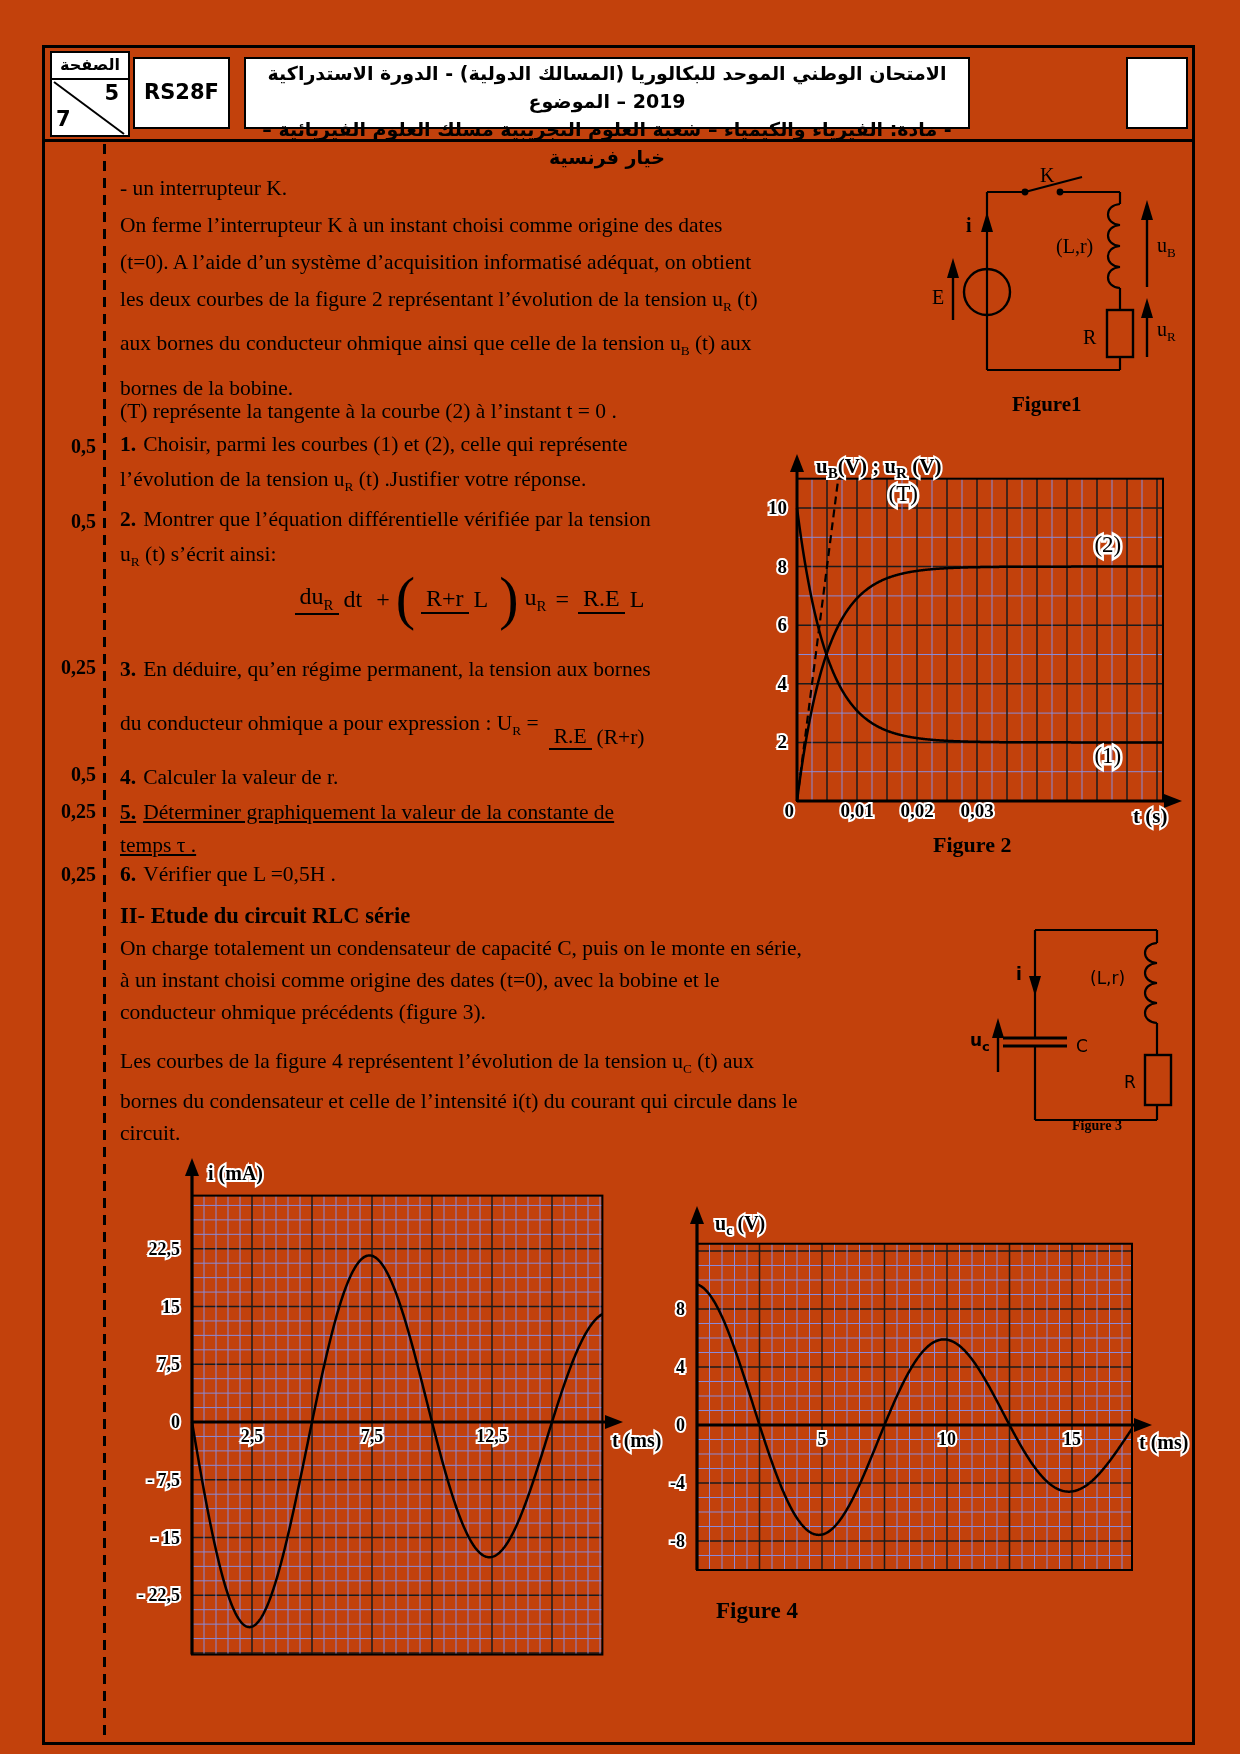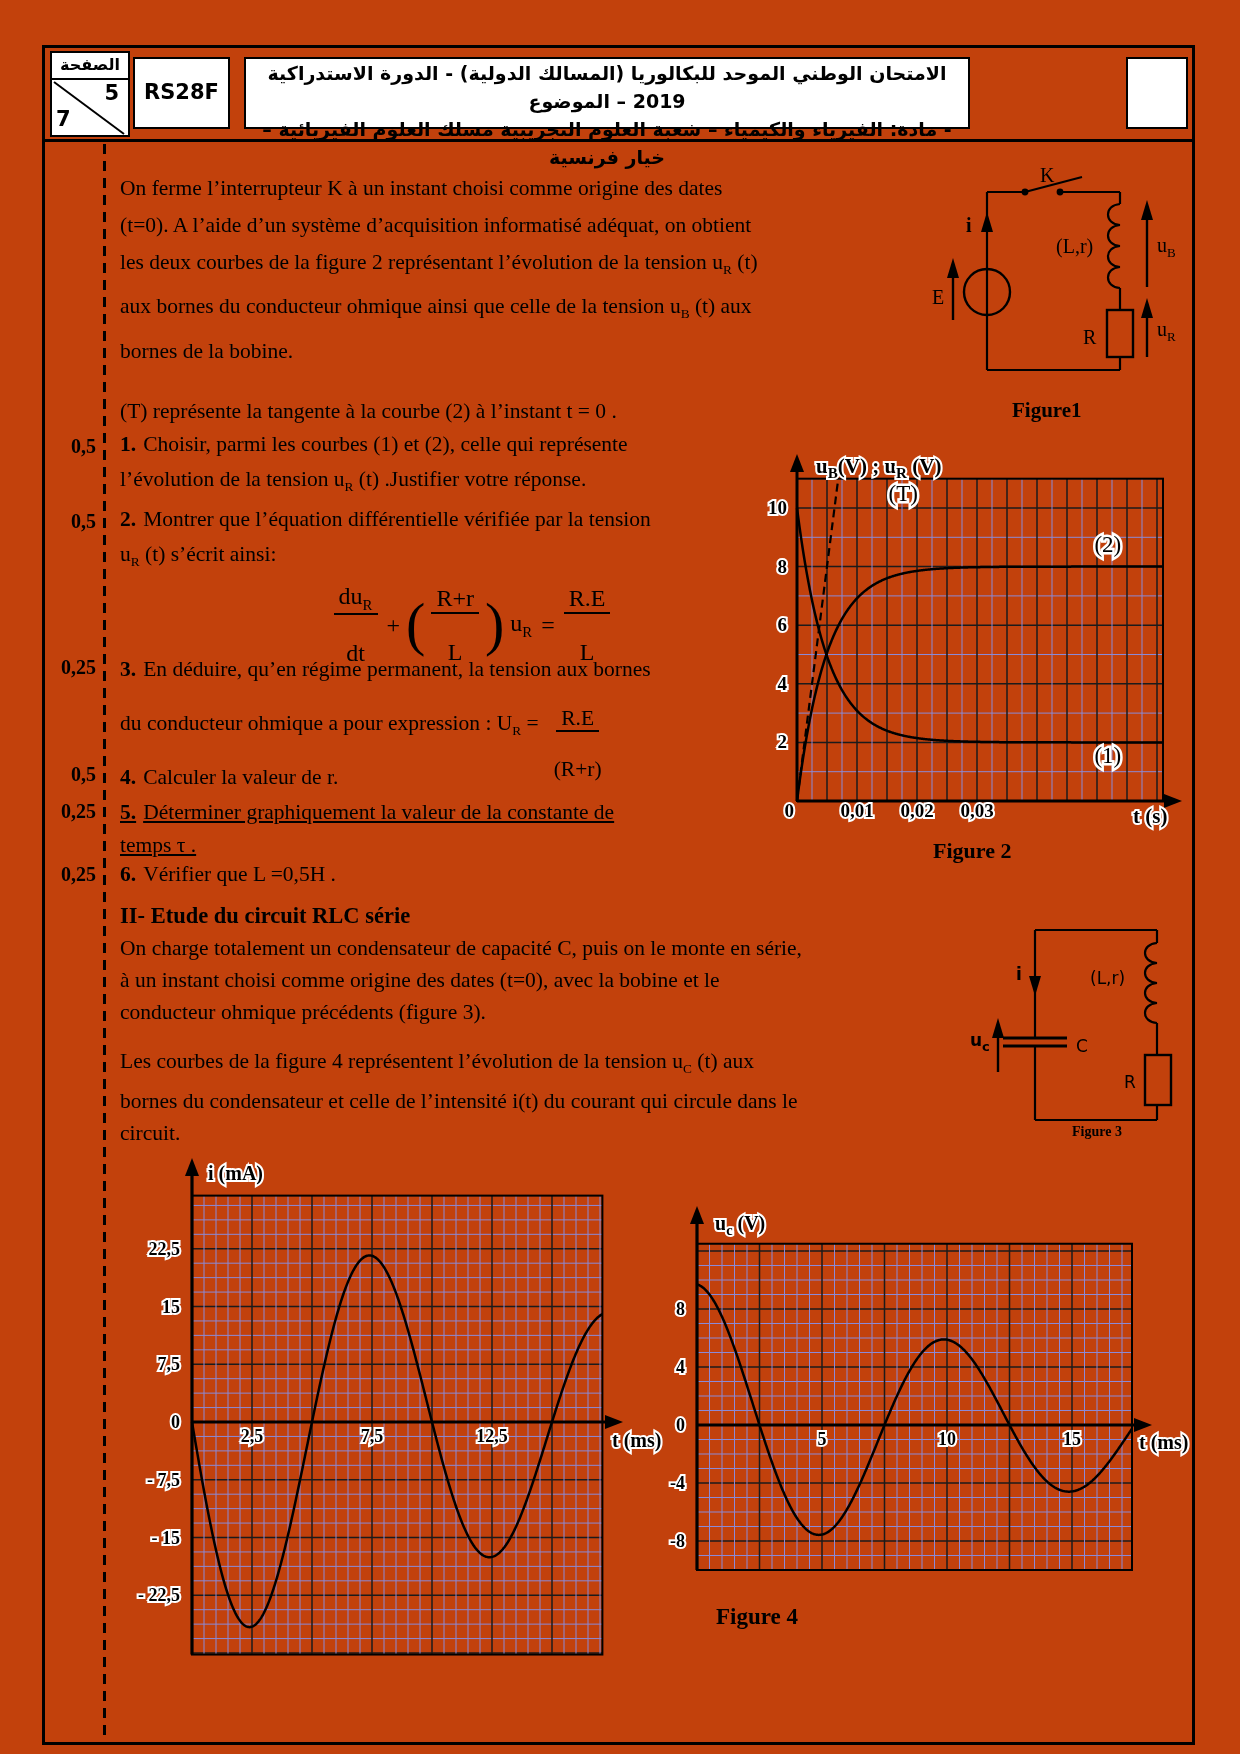--- a/index.html
+++ b/index.html
@@ -33,25 +33,25 @@
   #q3a{left:120px;top:652px;}
   #q3b{left:120px;top:706px;display:flex;gap:10px;height:62px;}
   #q4{left:120px;top:760px;}
   #q5{left:120px;top:796px;line-height:33px;text-decoration:underline;}
   #q6{left:120px;top:857px;}
   #p2t{left:120px;top:898px;font-weight:bold;font-size:22.5px;}
   #p2a{left:120px;top:932px;line-height:32px;}
   #p2b{left:120px;top:1045px;line-height:32px;}
   .qnum{font-weight:bold;margin-right:7px;}
   sub{font-size:0.62em;}
-  .frac{display:inline-flex;flex-direction:column;align-items:center;vertical-align:middle;line-height:1.12;gap:25px;}
+  .frac{display:inline-flex;align-items:center;vertical-align:middle;line-height:1.12;}
   .frac .fn{border-bottom:2px solid #000;padding:0 5px;}
   .frac .fd{padding:0 5px;}
   .bigp{font-size:58px;font-weight:400;line-height:0;margin:0 -3px;transform:scaleY(1.02);}
-  .cap{position:absolute;font-weight:bold;margin-top:6px;}
+  .cap{position:absolute;font-weight:bold;}
   #fig1cap{left:1012px;top:392px;font-size:21px;}
   #fig2cap{left:933px;top:832px;font-size:22px;font-family:Liberation Serif, serif;}
   #fig3cap{left:1072px;top:1118px;font-size:14px;}
   #fig4cap{left:716px;top:1598px;font-size:23px;}
   #fig1svg{left:930px;top:152px;}
   #fig3svg{left:958px;top:918px;}
   #fig2svg{left:690px;top:446px;}
   #fig4isvg{left:118px;top:1150px;}
   #fig4ucsvg{left:615px;top:1160px;}
   .ctxt{font-family:"Liberation Serif",serif;font-size:20px;fill:#000;}
@@ -88,20 +88,21 @@
   <div id="dashsep" class="abs"></div>
 
   <div id="s1" class="score">0,5</div>
   <div id="s2" class="score">0,5</div>
   <div id="s3" class="score">0,25</div>
   <div id="s4" class="score">0,5</div>
   <div id="s5" class="score">0,25</div>
   <div id="s6" class="score">0,25</div>
 
   <div id="intro" class="block">
+    <div>- un interrupteur K.</div>
     <div>On ferme l’interrupteur K à un instant choisi comme origine des dates</div>
     <div>(t=0). A l’aide d’un système d’acquisition informatisé adéquat, on obtient</div>
     <div>les deux courbes de la figure 2 représentant l’évolution de la tension  u<sub>R</sub> (t)</div>
     <div>aux bornes du conducteur ohmique ainsi que celle de la tension  u<sub>B</sub> (t) aux</div>
     <div>bornes de la bobine.</div>
   </div>
   <div id="tline" class="block">(T) représente la tangente à la courbe (2) à l’instant t = 0 .</div>
 
   <div id="q1" class="block">
     <div><span class="qnum">1.</span><span>Choisir, parmi les courbes (1) et (2), celle qui représente</span></div>

